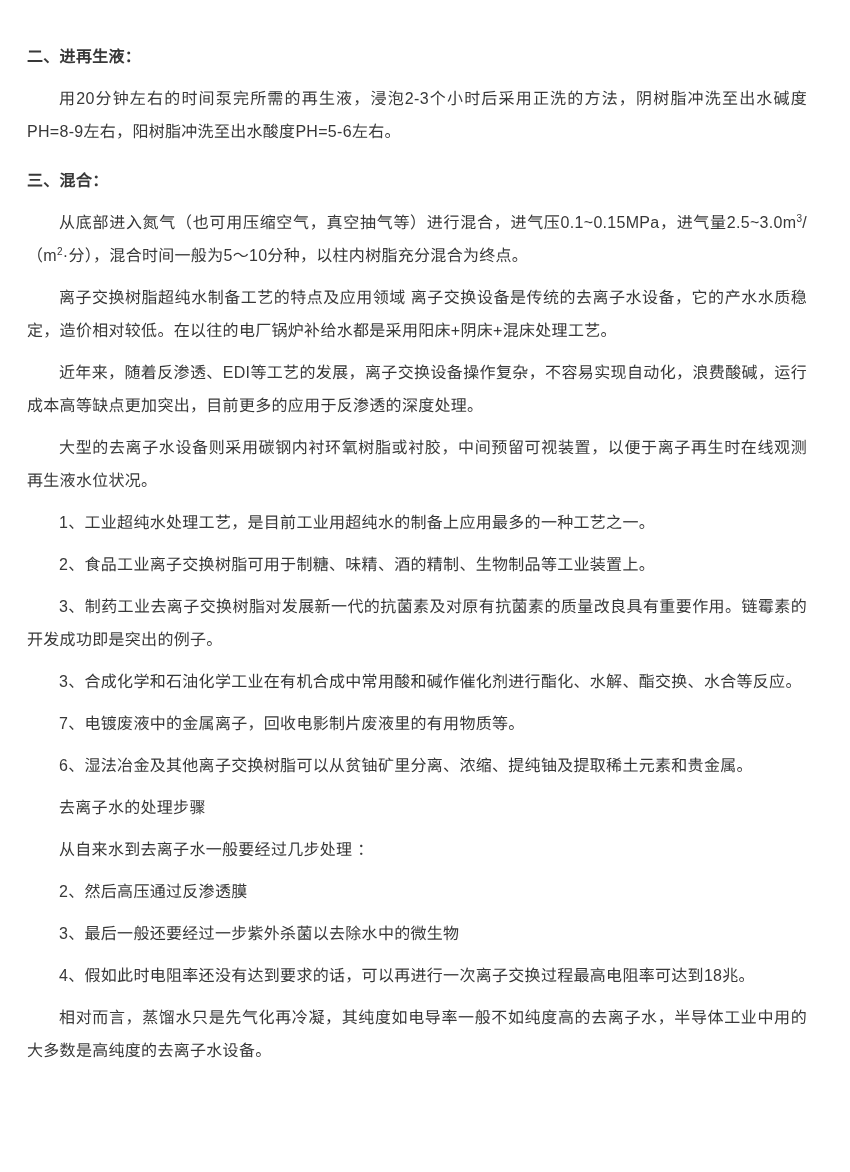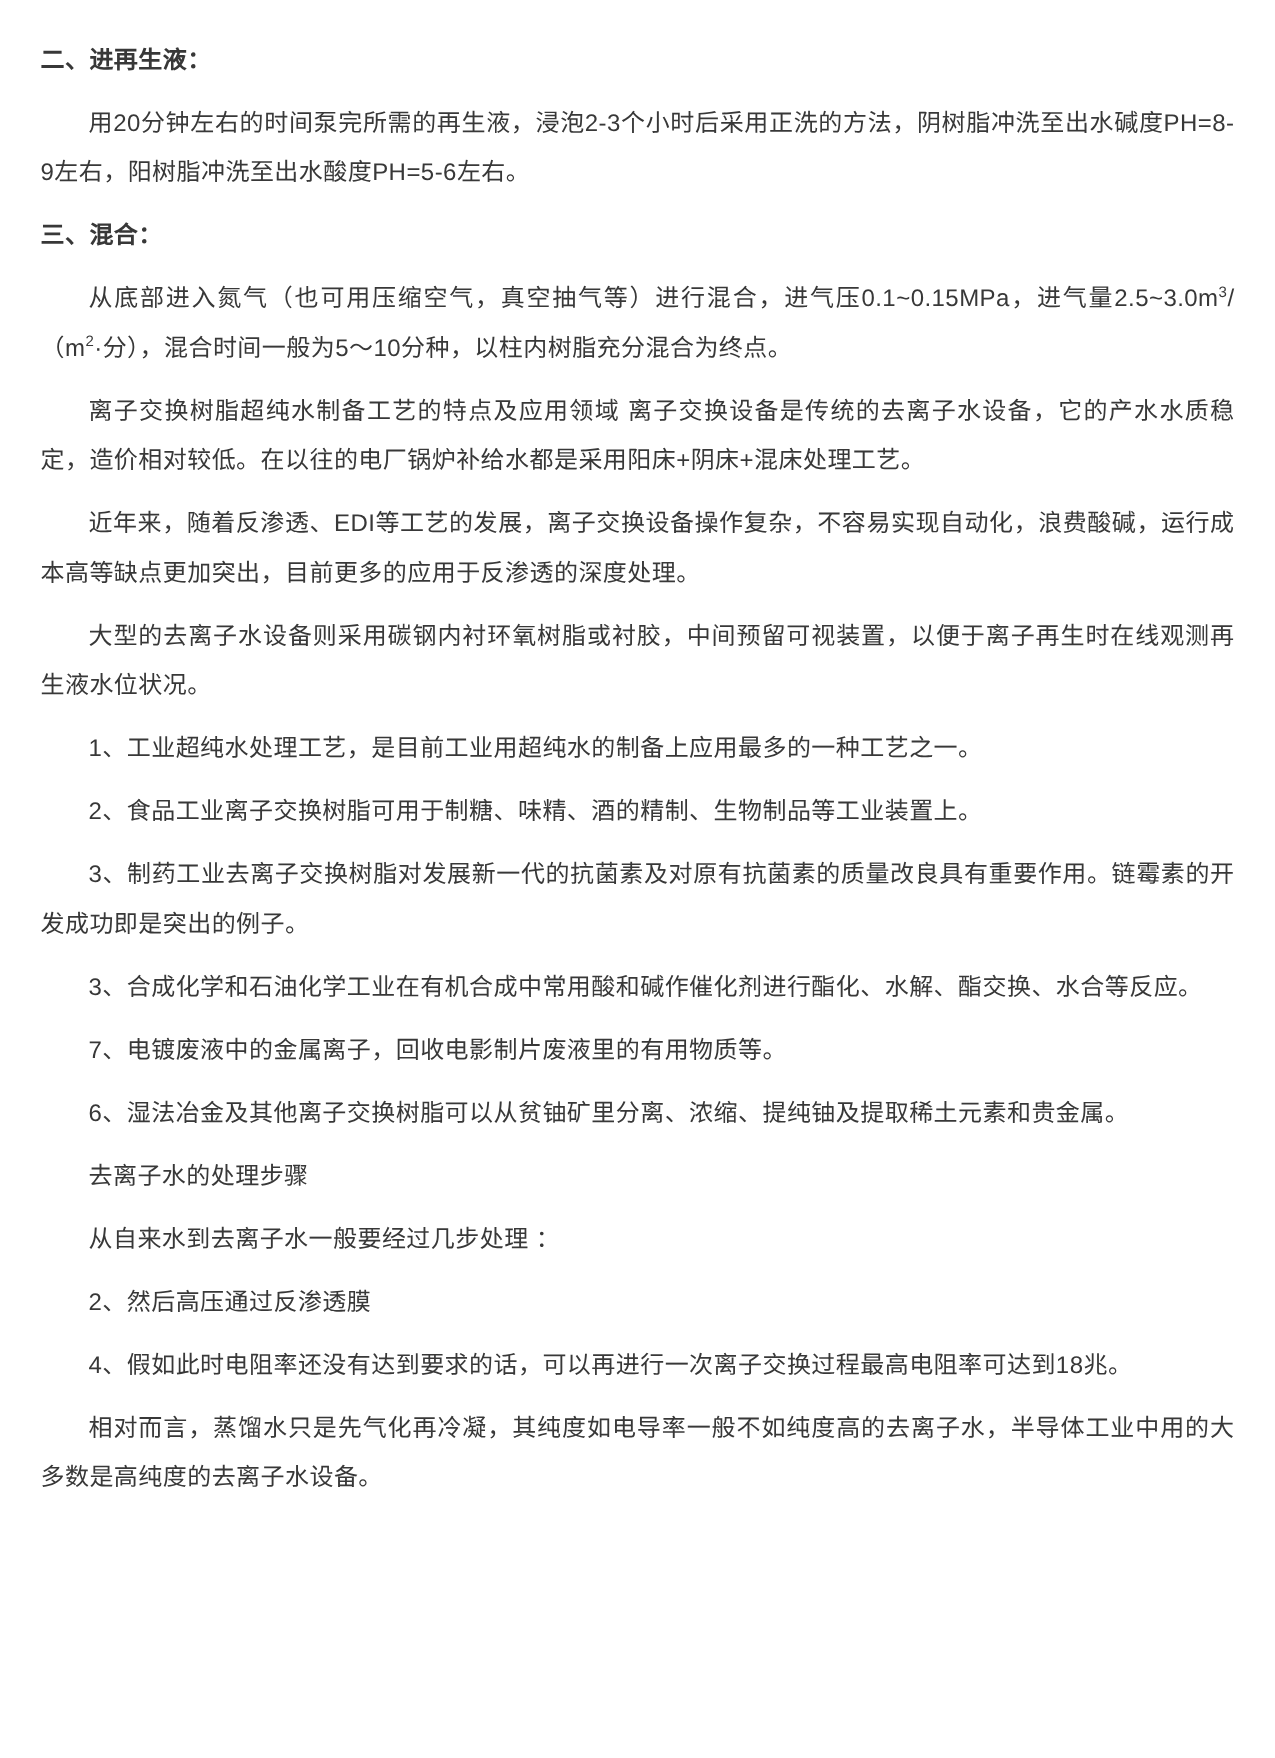--- a/index.html
+++ b/index.html
@@ -20,26 +20,26 @@
     color: #383838;
     font-family: "Liberation Sans", "DejaVu Sans", sans-serif;
     font-size: 16px;
     line-height: 33px;
     text-align: justify;
     letter-spacing: 0.3px;
   }
   .doc-heading {
     font-size: 16px;
     font-weight: 700;
-    margin: 0 0 9px 0;
+    margin: 16px 0 9px 0;
     text-indent: 0;
     text-align: left;
   }
   .doc-para {
-    margin: 0 0 9px 0;
+    margin: 0 16px 9px 0;
     text-indent: 2em;
     font-weight: 500;
   }
   .doc-para sup {
     font-size: 10px;
     line-height: 0;
   }
 </style>
 </head>
 <body>
@@ -73,18 +73,19 @@
 
   <p class="doc-para">6、湿法冶金及其他离子交换树脂可以从贫铀矿里分离、浓缩、提纯铀及提取稀土元素和贵金属。</p>
 
   <p class="doc-para">去离子水的处理步骤</p>
 
   <p class="doc-para">从自来水到去离子水一般要经过几步处理 ：</p>
 
 
   <p class="doc-para">2、然后高压通过反渗透膜</p>
 
+  <p class="doc-para">3、最后一般还要经过一步紫外杀菌以去除水中的微生物</p>
 
   <p class="doc-para">4、假如此时电阻率还没有达到要求的话，可以再进行一次离子交换过程最高电阻率可达到18兆。</p>
 
   <p class="doc-para">相对而言，蒸馏水只是先气化再冷凝，其纯度如电导率一般不如纯度高的去离子水，半导体工业中用的大多数是高纯度的去离子水设备。</p>
 
 </main>
 
 </body></html>

